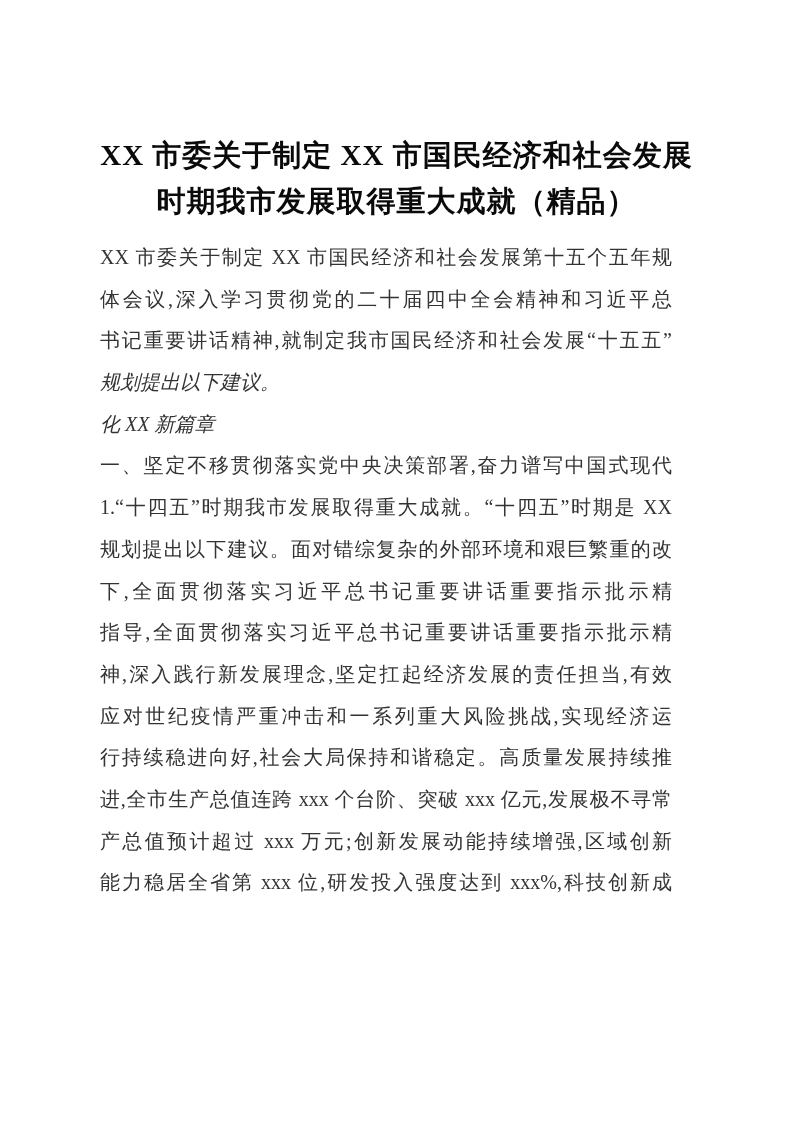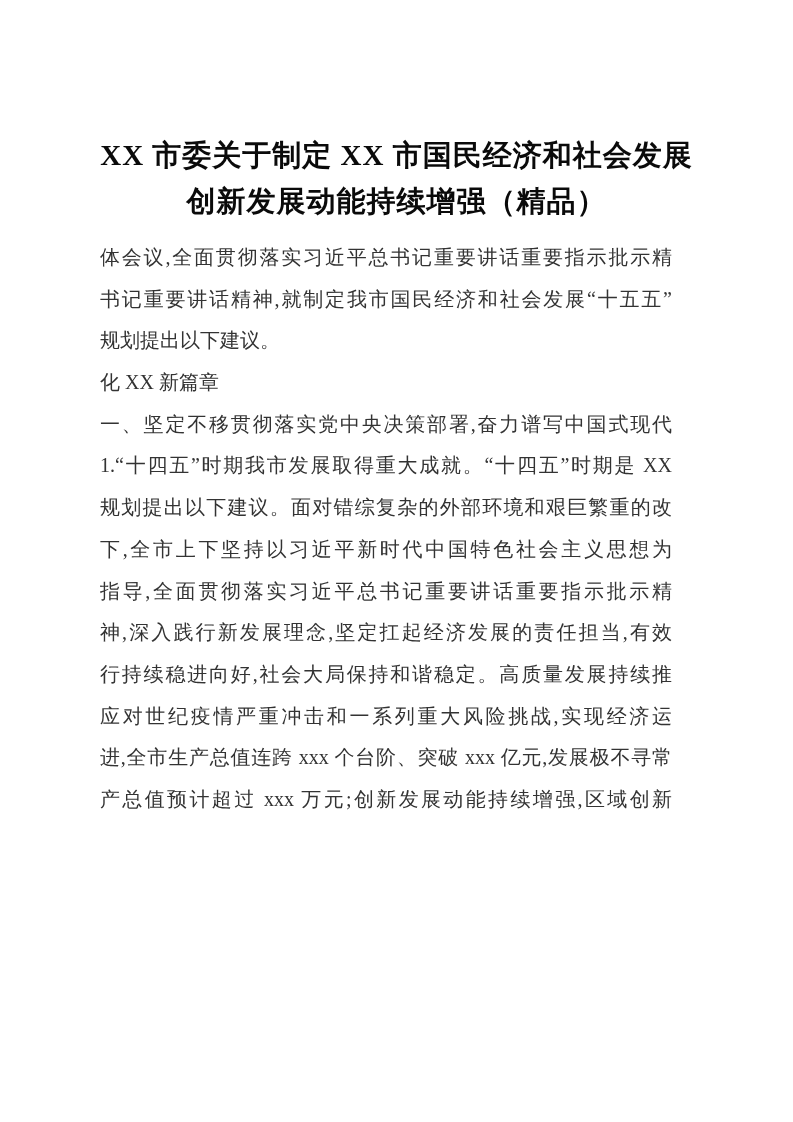--- a/index.html
+++ b/index.html
@@ -43,42 +43,45 @@
   }
   .body-line {
     height: 41.7px;
     text-align: justify;
     text-align-last: justify;
     text-justify: inter-character;
     white-space: nowrap;
   }
   .body-line.para-end {
     text-align-last: left;
+    font-style: italic;
   }
 </style>
 </head>
 <body>
 
 <div class="page">
 
   <div class="title-block">
     <div class="title-line">XX 市委关于制定 XX 市国民经济和社会发展</div>
-    <div class="title-line">创新发展动能持续增强（精品）</div>
+    <div class="title-line">时期我市发展取得重大成就（精品）</div>
   </div>
 
   <div class="body-block">
-    <div class="body-line">体会议,全面贯彻落实习近平总书记重要讲话重要指示批示精</div>
+    <div class="body-line">XX 市委关于制定 XX 市国民经济和社会发展第十五个五年规</div>
+    <div class="body-line">体会议,深入学习贯彻党的二十届四中全会精神和习近平总</div>
     <div class="body-line">书记重要讲话精神,就制定我市国民经济和社会发展“十五五”</div>
     <div class="body-line para-end">规划提出以下建议。</div>
     <div class="body-line para-end">化 XX 新篇章</div>
     <div class="body-line">一、坚定不移贯彻落实党中央决策部署,奋力谱写中国式现代</div>
     <div class="body-line">1.“十四五”时期我市发展取得重大成就。“十四五”时期是 XX</div>
     <div class="body-line">规划提出以下建议。面对错综复杂的外部环境和艰巨繁重的改</div>
-    <div class="body-line">下,全市上下坚持以习近平新时代中国特色社会主义思想为</div>
+    <div class="body-line">下,全面贯彻落实习近平总书记重要讲话重要指示批示精</div>
     <div class="body-line">指导,全面贯彻落实习近平总书记重要讲话重要指示批示精</div>
     <div class="body-line">神,深入践行新发展理念,坚定扛起经济发展的责任担当,有效</div>
+    <div class="body-line">应对世纪疫情严重冲击和一系列重大风险挑战,实现经济运</div>
     <div class="body-line">行持续稳进向好,社会大局保持和谐稳定。高质量发展持续推</div>
-    <div class="body-line">应对世纪疫情严重冲击和一系列重大风险挑战,实现经济运</div>
     <div class="body-line">进,全市生产总值连跨 xxx 个台阶、突破 xxx 亿元,发展极不寻常</div>
     <div class="body-line">产总值预计超过 xxx 万元;创新发展动能持续增强,区域创新</div>
+    <div class="body-line">能力稳居全省第 xxx 位,研发投入强度达到 xxx%,科技创新成</div>
   </div>
 
 </div>
 
 </body></html>

